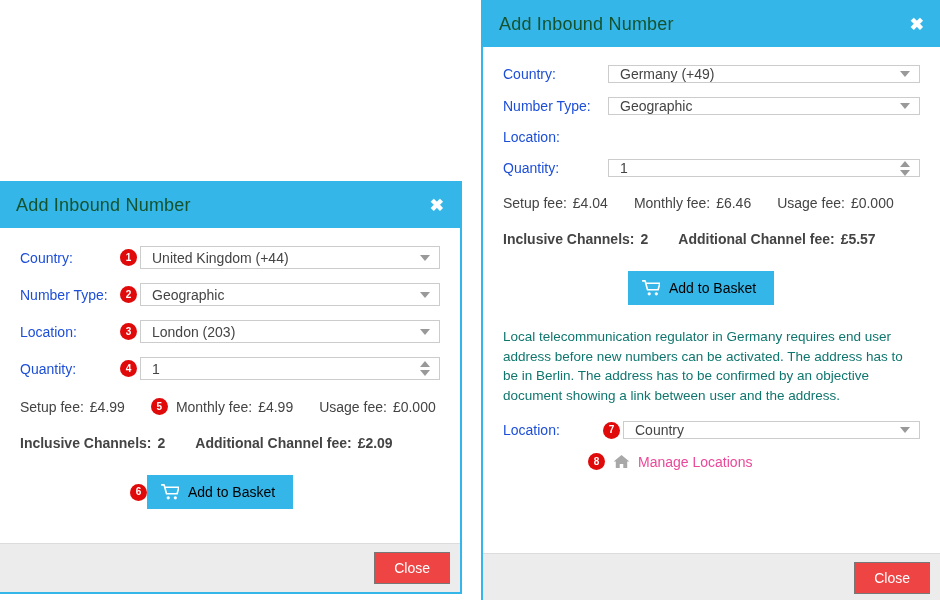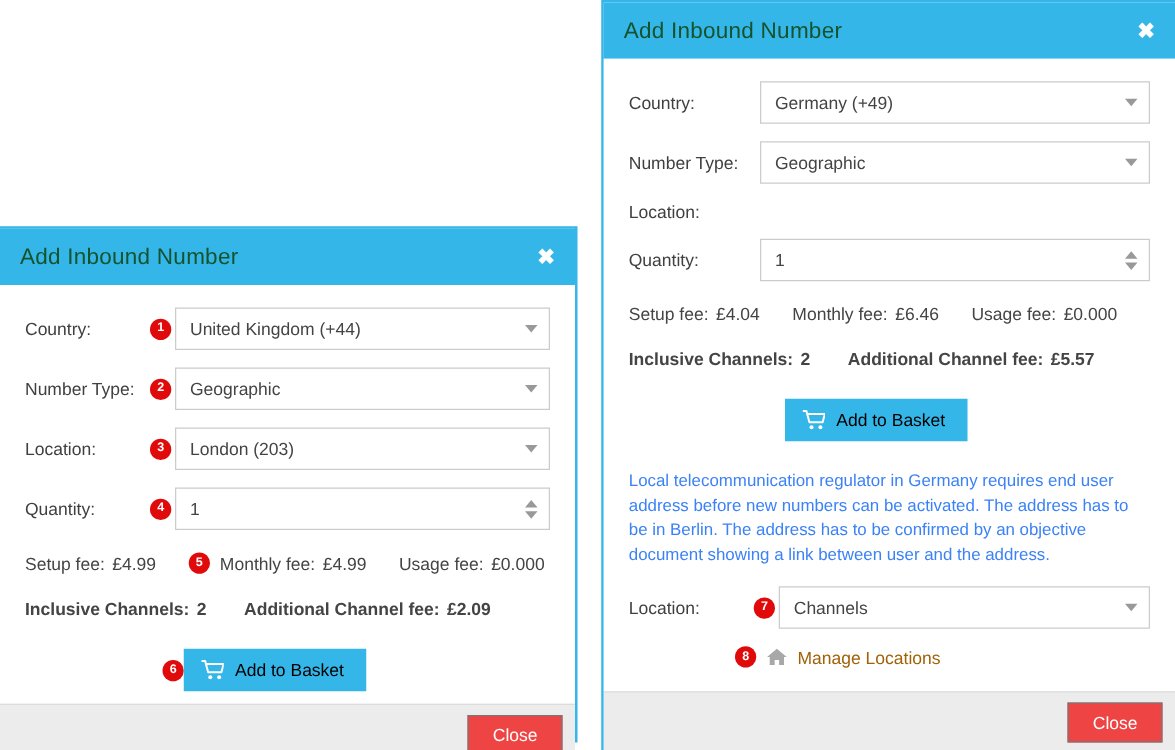--- a/index.html
+++ b/index.html
@@ -90,21 +90,21 @@
 
   
   .form-row {
     display: flex;
     align-items: center;
     margin-bottom: 14px;
     position: relative;
   }
   .f-label {
     font-size: 14px;
-    color: #404040;
+    color: #1d4ed8;
     width: 100px;
     flex: 0 0 auto;
   }
   .f-label-r {
     width: 105px;
   }
   .badge-slot {
     width: 20px;
     flex: 0 0 auto;
     display: flex;
@@ -124,31 +124,31 @@
     font-weight: bold;
     line-height: 1;
     box-shadow: 0 0 0 1px #ffffff;
     flex: 0 0 auto;
   }
 
   .select-box {
     flex: 1 1 auto;
     border: 1px solid #cccccc;
     background: #ffffff;
-    height: 34px;
+    height: 23px;
     display: flex;
     align-items: center;
     justify-content: space-between;
     padding: 0 9px 0 11px;
     box-sizing: border-box;
     font-size: 14px;
     color: #444444;
     cursor: pointer;
   }
-  .select-box.wide-r { height: 34px; }
+  .select-box.wide-r { height: 18px; }
 
   .caret {
     width: 0;
     height: 0;
     border-left: 5px solid transparent;
     border-right: 5px solid transparent;
     border-top: 6px solid #999999;
   }
 
   .spinner {
@@ -215,37 +215,37 @@
     align-items: center;
     gap: 9px;
     cursor: pointer;
     font-family: "Liberation Sans", sans-serif;
   }
   .cart-ico { display: block; }
 
   
   .info-p {
     font-size: 13.5px;
-    color: #3b82f6;
+    color: #0f766e;
     line-height: 1.45;
     margin-top: 22px;
     margin-bottom: 16px;
   }
 
   .manage-row {
     display: flex;
     align-items: center;
     margin-top: 12px;
     padding-left: 85px;
   }
   .manage-link {
     display: inline-flex;
     align-items: center;
     gap: 8px;
-    color: #a16207;
+    color: #ec4899;
     font-size: 14px;
     cursor: pointer;
     margin-left: 8px;
   }
   .home-ico { display: block; }
 </style>
 </head>
 <body>
 
 <div class="dialog dialog-left">
@@ -408,21 +408,21 @@
     </div>
 
     <p class="info-p">Local telecommunication regulator in Germany requires end user address before new numbers can be activated. The address has to be in Berlin. The address has to be confirmed by an objective document showing a link between user and the address.</p>
 
     <div class="form-row">
       <span class="f-label">Location:</span>
       <span class="badge-slot">
         <span class="badge">7</span>
       </span>
       <div class="select-box wide-r">
-        <span>Channels</span>
+        <span>Country</span>
         <span class="caret"></span>
       </div>
     </div>
 
     <div class="manage-row">
       <span class="badge">8</span>
       <span class="manage-link">
         <svg class="home-ico" width="17" height="15" viewBox="0 0 18 16">
           <path d="M9 1L0.6 8h2.3v7h4.2v-4.3h3.8V15h4.2V8H17.4L9 1z" fill="#a8a8a8"></path>
         </svg>

